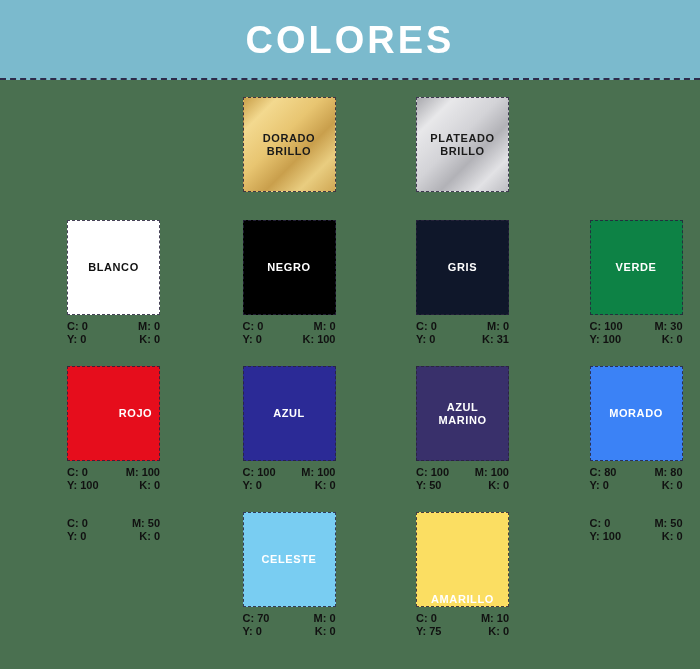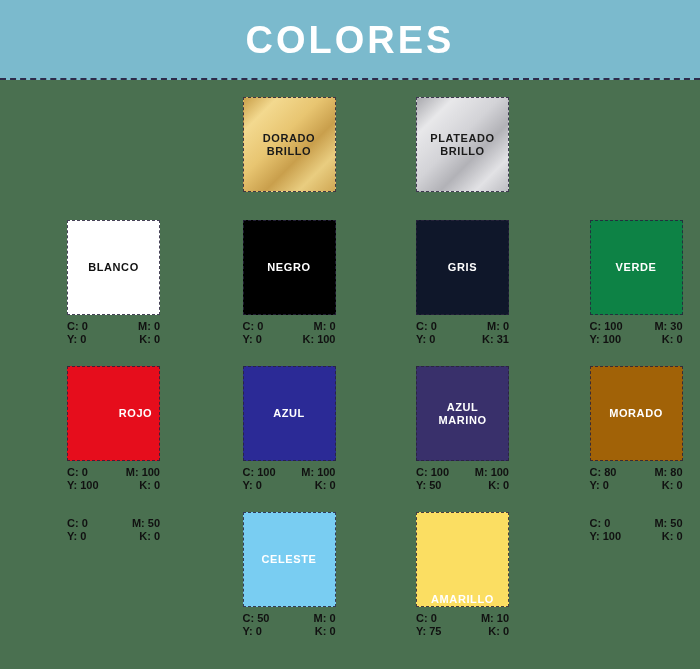--- a/index.html
+++ b/index.html
@@ -244,21 +244,21 @@
             <span>C: 100</span>
             <span>M: 100</span>
           </div>
           <div class="cmyk-line">
             <span>Y: 50</span>
             <span>K: 0</span>
           </div>
         </div>
       </div>
       <div class="cell">
-        <div class="swatch" style="background: #a16207;">
+        <div class="swatch" style="background: #3b82f6;">
           <div class="swatch-label" style="color: rgb(255, 255, 255);">MORADO</div>
         </div>
         <div class="cmyk">
           <div class="cmyk-line">
             <span>C: 80</span>
             <span>M: 80</span>
           </div>
           <div class="cmyk-line">
             <span>Y: 0</span>
             <span>K: 0</span>
@@ -279,21 +279,21 @@
             <span>K: 0</span>
           </div>
         </div>
       </div>
       <div class="cell">
         <div class="swatch" style="background: rgb(121, 205, 242);">
           <div class="swatch-label" style="color: rgb(255, 255, 255);">CELESTE</div>
         </div>
         <div class="cmyk">
           <div class="cmyk-line">
-            <span>C: 50</span>
+            <span>C: 70</span>
             <span>M: 0</span>
           </div>
           <div class="cmyk-line">
             <span>Y: 0</span>
             <span>K: 0</span>
           </div>
         </div>
       </div>
       <div class="cell">
         <div class="swatch" style="background: rgb(251, 222, 98); align-items: flex-end;">

